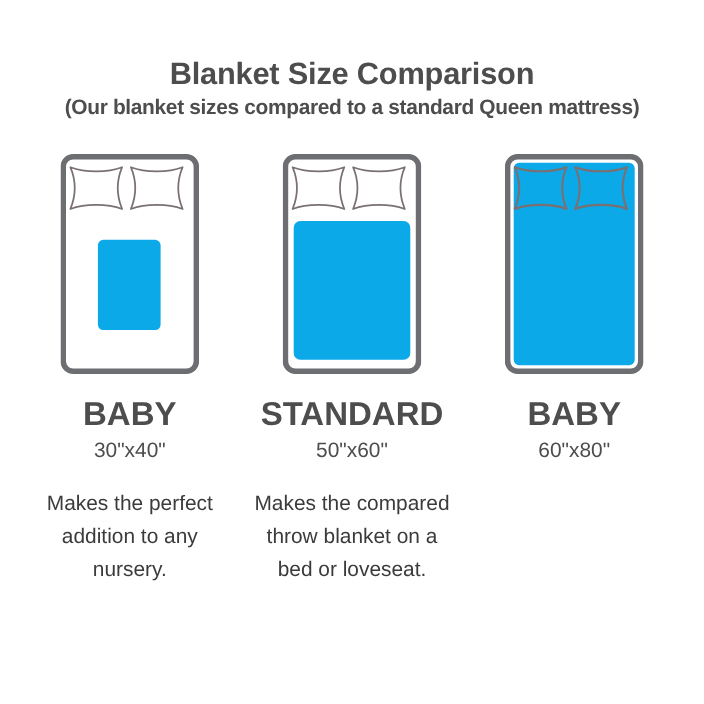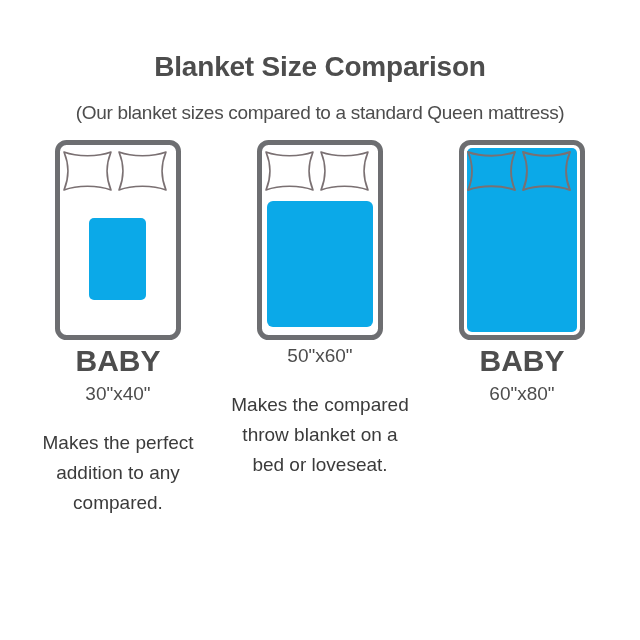--- a/index.html
+++ b/index.html
@@ -34,24 +34,24 @@
   .title {
     font-size: 28px;
     font-weight: bold;
     letter-spacing: -0.2px;
     color: #4d4d4d;
     line-height: 34px;
     margin: 0;
   }
   .subtitle {
     font-size: 19px;
-    font-weight: normal;
+    font-weight: bold;
     color: #4d4d4d;
     line-height: 26px;
-    margin: 16px 0 0 0;
+    margin: 2px 0 0 0;
     letter-spacing: -0.3px;
   }
 
   
   .columns {
     position: absolute;
     top: 140px;
     left: 0;
     width: 640px;
     display: flex;
@@ -74,21 +74,21 @@
     height: 200px;
   }
   .bed-figure svg {
     display: block;
     width: 126px;
     height: 200px;
   }
 
   
   .size-name {
-    margin-top: 4px;
+    margin-top: 20px;
     font-size: 30px;
     font-weight: bold;
     color: #4d4d4d;
     line-height: 34px;
     letter-spacing: 0px;
     text-align: center;
   }
   .size-dims {
     margin-top: 4px;
     font-size: 19px;
@@ -127,34 +127,35 @@
                    C 43 45, 22 45, 9 50 C 14 38, 14 24, 9 12 Z" fill="#ffffff" stroke="#7a7072" stroke-width="1.6" stroke-linejoin="round"></path>
 
           <path d="M64 12 C 77 17, 98 17, 111 12 C 106 24, 106 38, 111 50
                    C 98 45, 77 45, 64 50 C 69 38, 69 24, 64 12 Z" fill="#ffffff" stroke="#7a7072" stroke-width="1.6" stroke-linejoin="round"></path>
 
           <rect x="34" y="78" width="57" height="82" rx="5" ry="5" fill="#0BA9E8"></rect>
         </svg>
       </div>
       <div class="size-name">BABY</div>
       <div class="size-dims">30"x40"</div>
-      <div class="desc">Makes the perfect addition to any compared.</div>
+      <div class="desc">Makes the perfect addition to any nursery.</div>
     </div>
 
     <div class="column">
       <div class="bed-figure">
         <svg viewBox="0 0 126 200" xmlns="http://www.w3.org/2000/svg">
           <rect x="2.5" y="2.5" width="121" height="195" rx="9" ry="9" fill="#ffffff" stroke="#6D6E71" stroke-width="5"></rect>
           <path d="M9 12 C 22 17, 43 17, 56 12 C 51 24, 51 38, 56 50
                    C 43 45, 22 45, 9 50 C 14 38, 14 24, 9 12 Z" fill="#ffffff" stroke="#7a7072" stroke-width="1.6" stroke-linejoin="round"></path>
           <path d="M64 12 C 77 17, 98 17, 111 12 C 106 24, 106 38, 111 50
                    C 98 45, 77 45, 64 50 C 69 38, 69 24, 64 12 Z" fill="#ffffff" stroke="#7a7072" stroke-width="1.6" stroke-linejoin="round"></path>
           <rect x="10" y="61" width="106" height="126" rx="6" ry="6" fill="#0BA9E8"></rect>
         </svg>
       </div>
+      <div class="size-name">STANDARD</div>
       <div class="size-dims">50"x60"</div>
       <div class="desc">Makes the compared throw blanket on a bed or loveseat.</div>
     </div>
 
     <div class="column">
       <div class="bed-figure">
         <svg viewBox="0 0 126 200" xmlns="http://www.w3.org/2000/svg">
           <rect x="2.5" y="2.5" width="121" height="195" rx="9" ry="9" fill="#ffffff" stroke="#6D6E71" stroke-width="5"></rect>
 
           <rect x="8" y="8" width="110" height="184" rx="5" ry="5" fill="#0BA9E8"></rect>

